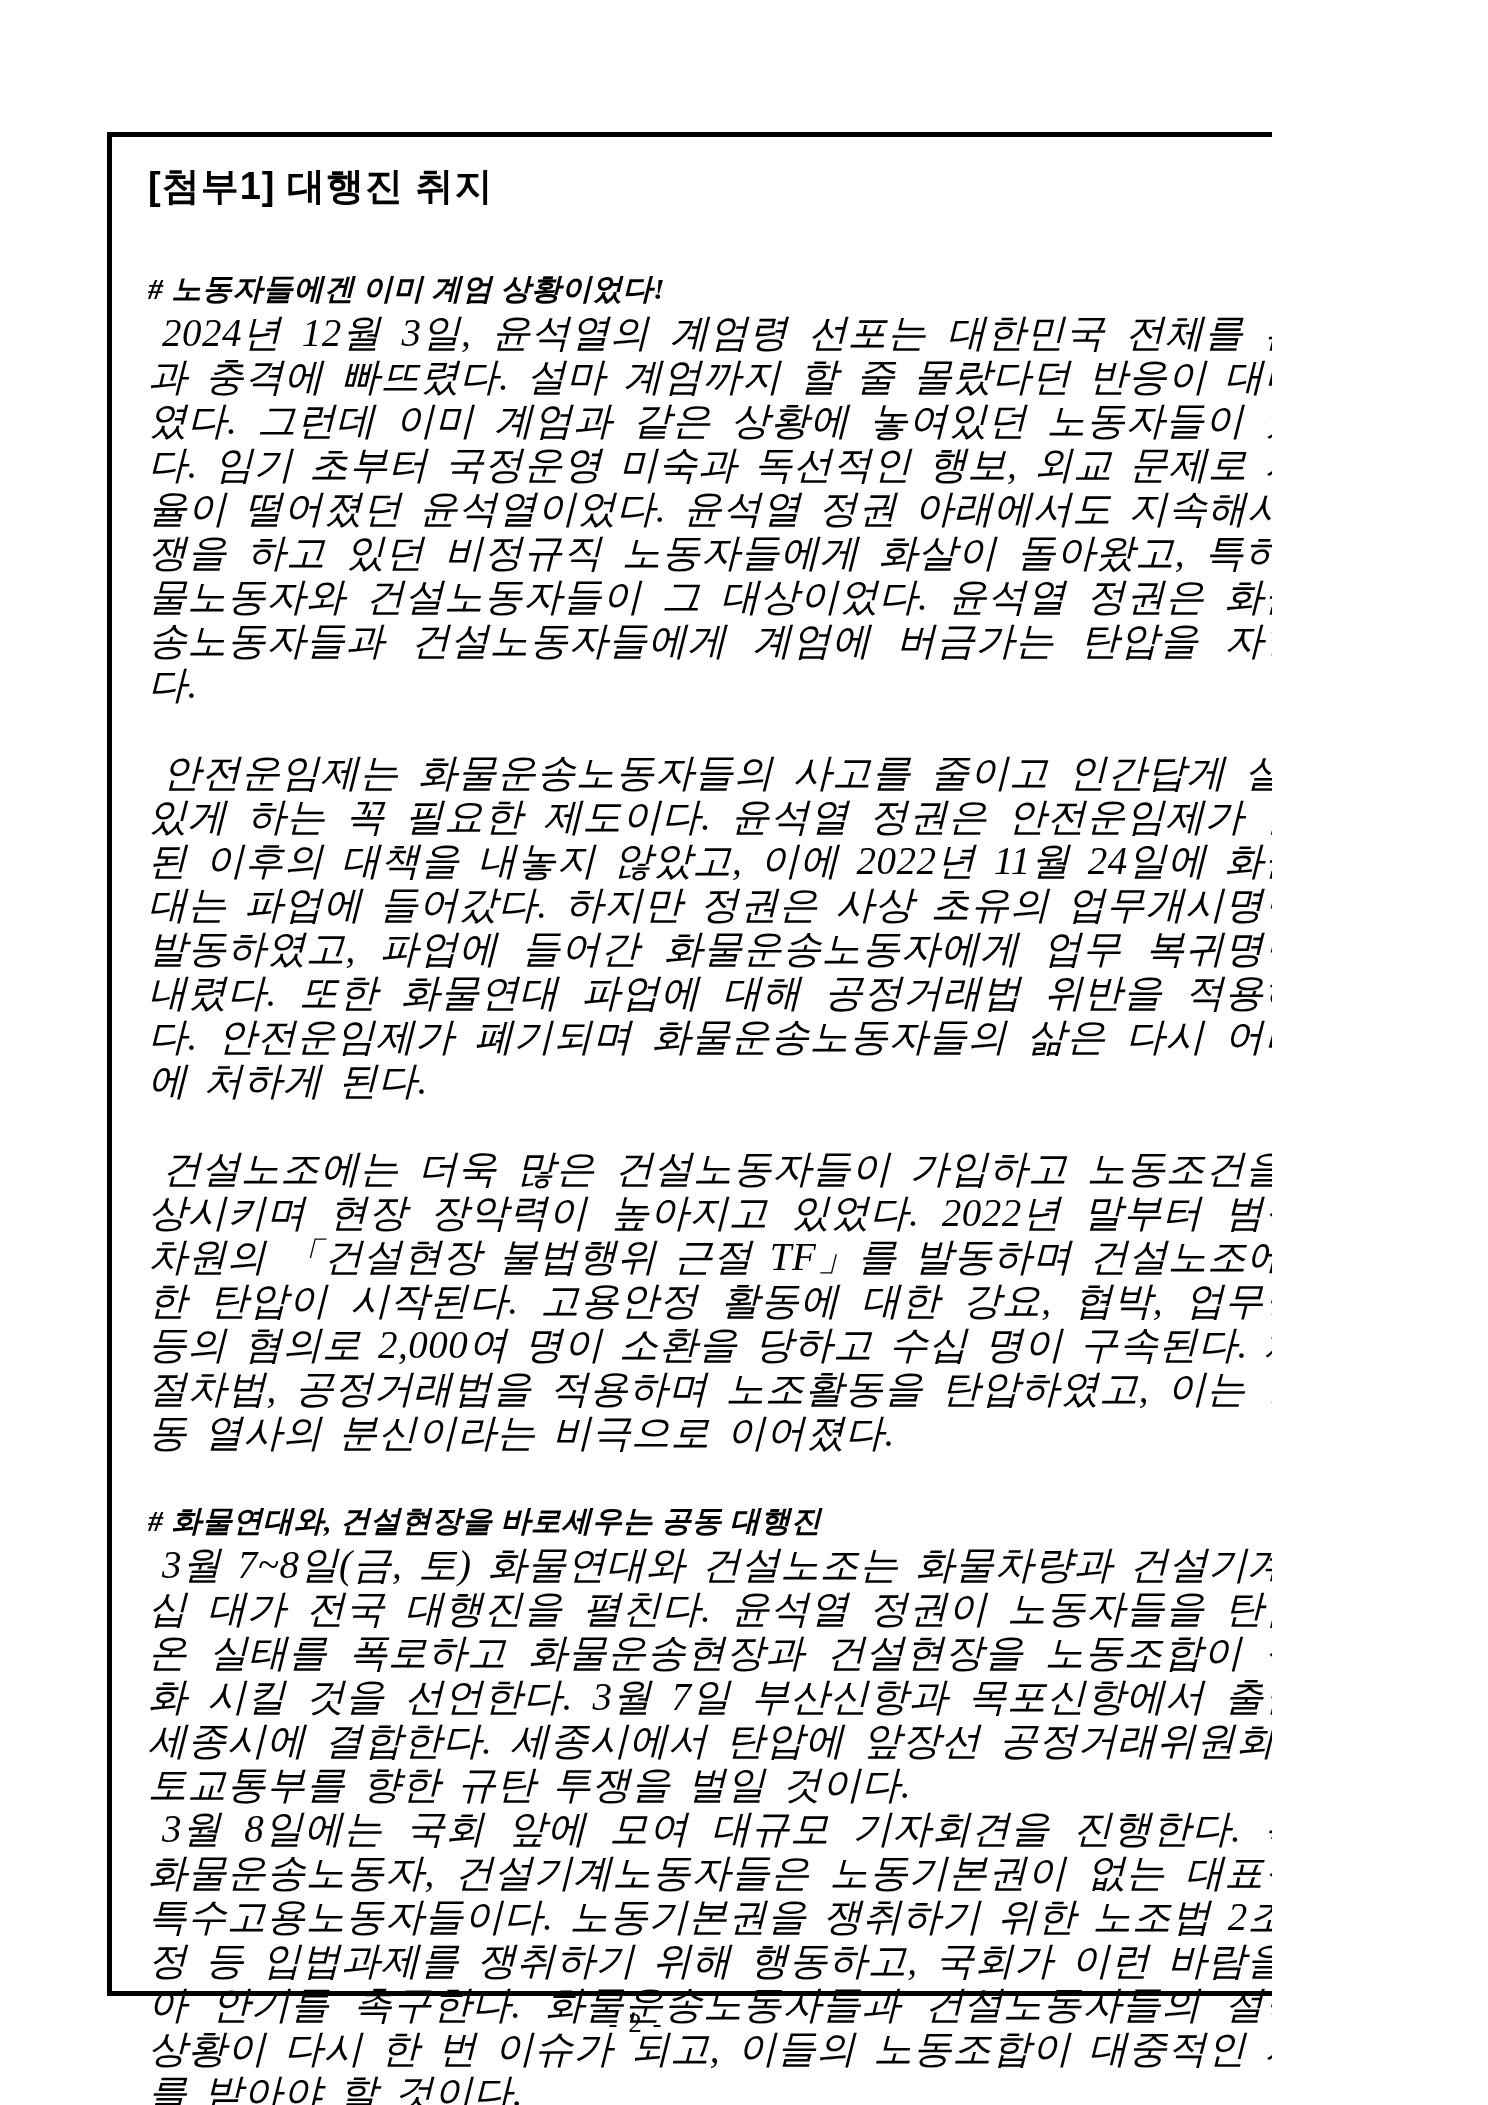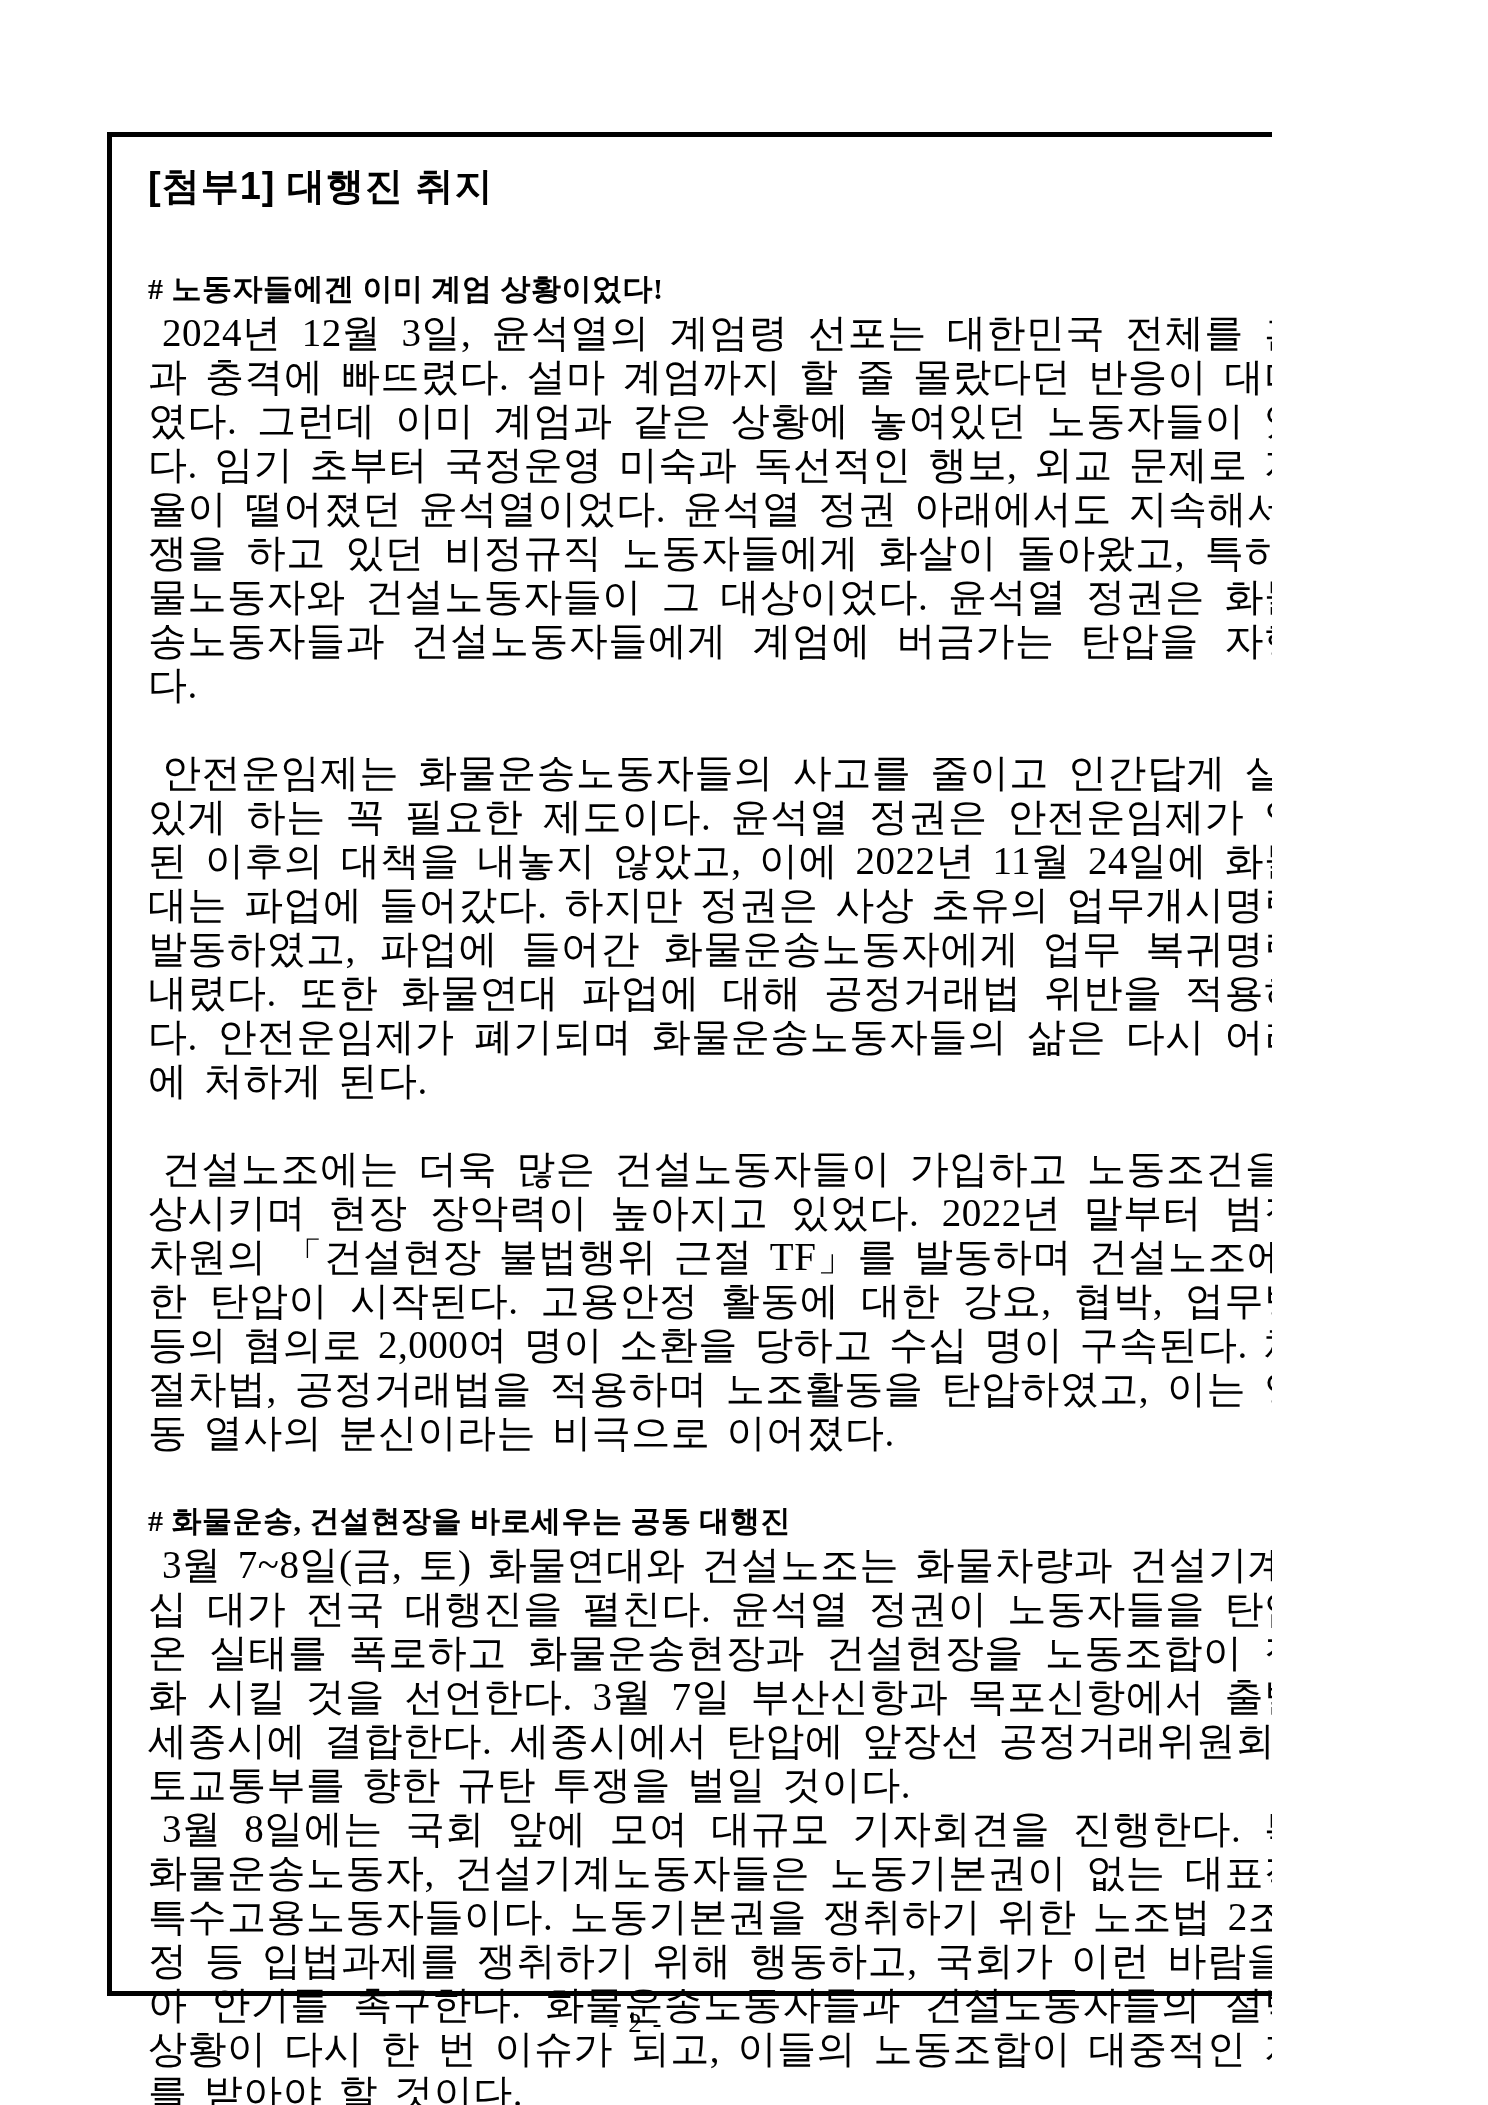--- a/index.html
+++ b/index.html
@@ -29,20 +29,21 @@
   .doc-title {
     font-family: "Liberation Sans", "DejaVu Sans", sans-serif;
     font-weight: bold;
     font-size: 38px;
     line-height: 46px;
     letter-spacing: 1px;
     margin: 0 0 58px 0;
   }
   .sec {
     margin: 16px 0 44px 0;
+    font-style: italic;
   }
   .sec:last-of-type {
     margin-bottom: 0;
   }
   .sec-heading {
     font-size: 30px;
     font-weight: bold;
     line-height: 44px;
     letter-spacing: 0.5px;
     margin: 0;
@@ -81,21 +82,21 @@
 
     <section class="sec">
       <p>안전운임제는 화물운송노동자들의 사고를 줄이고 인간답게 살 수 있게 하는 꼭 필요한 제도이다. 윤석열 정권은 안전운임제가 일몰된 이후의 대책을 내놓지 않았고, 이에 2022년 11월 24일에 화물연대는 파업에 들어갔다. 하지만 정권은 사상 초유의 업무개시명령을 발동하였고, 파업에 들어간 화물운송노동자에게 업무 복귀명령을 내렸다. 또한 화물연대 파업에 대해 공정거래법 위반을 적용하였다. 안전운임제가 폐기되며 화물운송노동자들의 삶은 다시 어려움에 처하게 된다.</p>
     </section>
 
     <section class="sec">
       <p>건설노조에는 더욱 많은 건설노동자들이 가입하고 노동조건을 향상시키며 현장 장악력이 높아지고 있었다. 2022년 말부터 범정부 차원의 「건설현장 불법행위 근절 TF」를 발동하며 건설노조에 대한 탄압이 시작된다. 고용안정 활동에 대한 강요, 협박, 업무방해 등의 혐의로 2,000여 명이 소환을 당하고 수십 명이 구속된다. 채용절차법, 공정거래법을 적용하며 노조활동을 탄압하였고, 이는 양회동 열사의 분신이라는 비극으로 이어졌다.</p>
     </section>
 
     <section class="sec">
-      <h2 class="sec-heading"># 화물운송, 건설현장을 바로세우는 공동 대행진</h2>
+      <h2 class="sec-heading"># 화물연대와, 건설현장을 바로세우는 공동 대행진</h2>
       <p>3월 7~8일(금, 토) 화물연대와 건설노조는 화물차량과 건설기계 수십 대가 전국 대행진을 펼친다. 윤석열 정권이 노동자들을 탄압해 온 실태를 폭로하고 화물운송현장과 건설현장을 노동조합이 정상화 시킬 것을 선언한다. 3월 7일 부산신항과 목포신항에서 출발해 세종시에 결합한다. 세종시에서 탄압에 앞장선 공정거래위원회, 국토교통부를 향한 규탄 투쟁을 벌일 것이다.</p>
       <p>3월 8일에는 국회 앞에 모여 대규모 기자회견을 진행한다. 특히 화물운송노동자, 건설기계노동자들은 노동기본권이 없는 대표적인 특수고용노동자들이다. 노동기본권을 쟁취하기 위한 노조법 2조 개정 등 입법과제를 쟁취하기 위해 행동하고, 국회가 이런 바람을 받아 안기를 촉구한다. 화물운송노동자들과 건설노동자들의 절박한 상황이 다시 한 번 이슈가 되고, 이들의 노동조합이 대중적인 지지를 받아야 할 것이다.</p>
     </section>
 
   </div>
 
   <div class="page-number">- 2 -</div>
 </div>
 
 </body></html>

